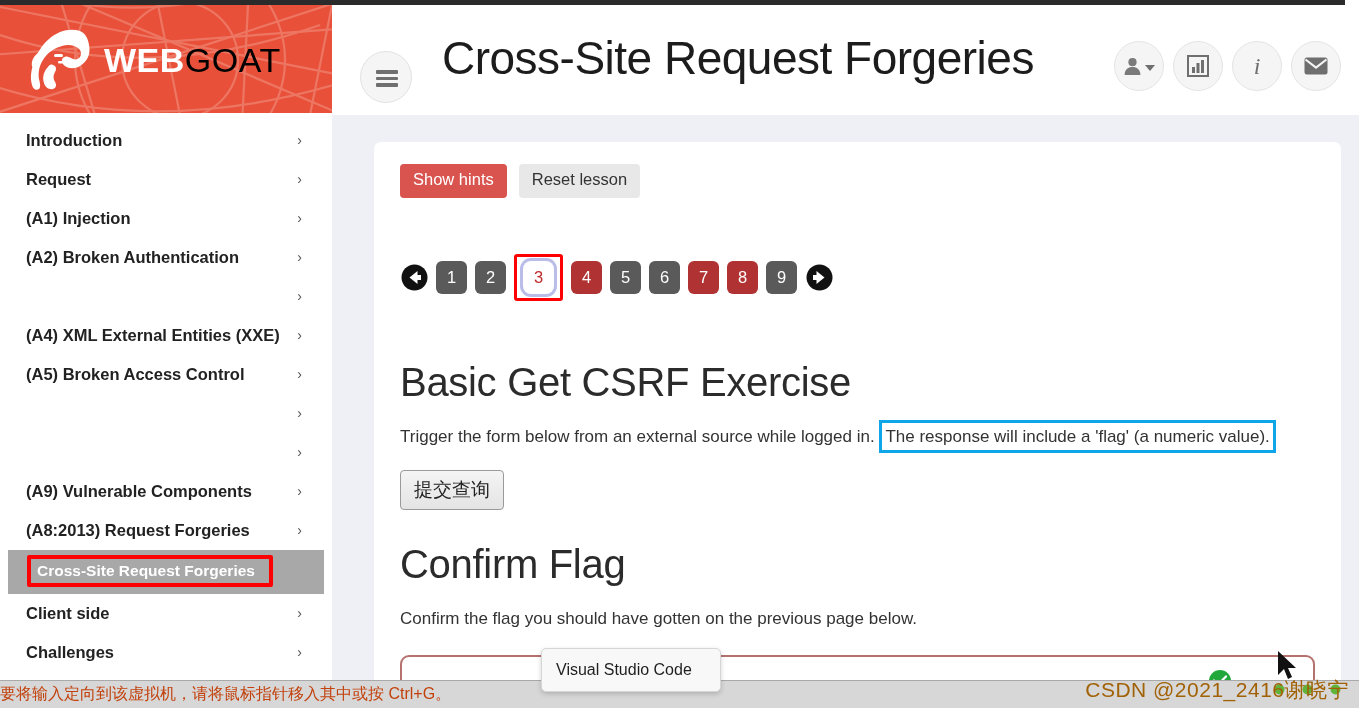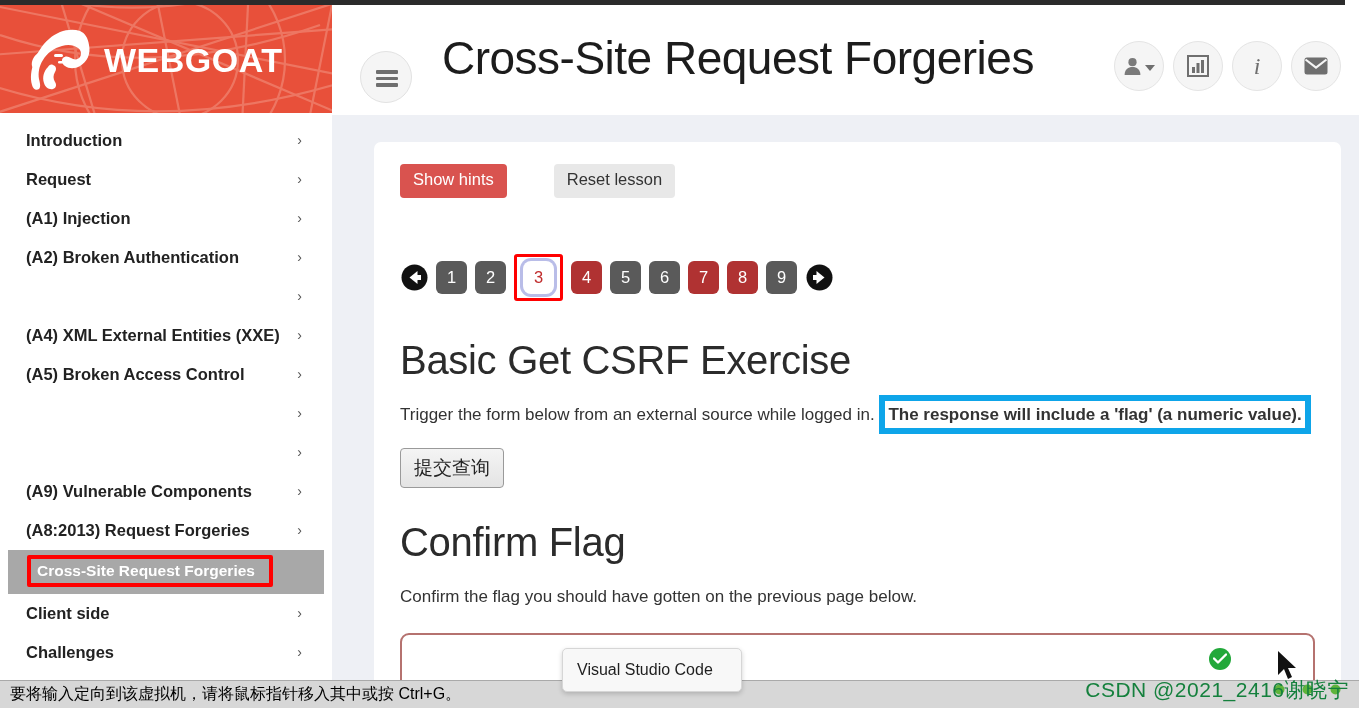--- a/index.html
+++ b/index.html
@@ -54,22 +54,22 @@
   .brand-web {
     position: absolute;
     left: 104px; top: 36px;
     font-size: 34px;
     font-weight: bold;
     color: #ffffff;
     letter-spacing: 0.5px;
     z-index: 3;
   }
   .brand-goat {
-    font-weight: bold;
-    color: #ffffff;
+    font-weight: normal;
+    color: #000000;
   }
   .brand-logo {
     position: absolute;
     left: 18px; top: 18px;
     width: 80px; height: 74px;
     z-index: 3;
   }
   .web-bg {
     position: absolute;
     top: -40px; left: -10px;
@@ -205,32 +205,32 @@
   }
   .card {
     position: relative;
     width: 967px;
     min-height: 540px;
     background: #ffffff;
     border-radius: 7px;
     padding: 22px 26px 0 26px;
   }
 
-  .btn-row { display: flex; gap: 0; align-items: center; }
+  .btn-row { display: flex; gap: 12px; align-items: center; }
   .btn {
     font-size: 16.5px;
     padding: 6px 13px 8px 13px;
     border-radius: 4px;
     border: none;
     cursor: pointer;
     font-family: "Liberation Sans", sans-serif;
     line-height: 1.2;
   }
   .btn-hints { background: #d9534f; color: #ffffff; }
-  .btn-reset { background: #e8e8e8; color: #333333; margin-left: 47px; }
+  .btn-reset { background: #e8e8e8; color: #333333; }
 
   
   .pager {
     position: relative;
     margin-top: 62px;
     display: flex;
     align-items: center;
     gap: 8px;
     height: 36px;
   }
@@ -266,40 +266,39 @@
     padding: 4px 6px;
     border: 3px solid #ff0000;
     border-radius: 3px;
     display: flex;
     align-items: center;
     justify-content: center;
     background: #ffffff;
   }
 
   .h-title {
-    margin-top: 42px;
+    margin-top: 64px;
     font-size: 40px;
     font-weight: normal;
     color: #2b2b2b;
     letter-spacing: -0.3px;
   }
   .para {
     margin-top: 18px;
     font-size: 17px;
     color: #333333;
     line-height: 1.65;
     max-width: 930px;
   }
   .hl-box {
     position: relative;
-    border: 6px solid #0ea5e9;
+    border: 3px solid #0ea5e9;
     padding: 4px 3px;
     display: inline;
     box-decoration-break: clone;
-    font-weight: bold;
     -webkit-box-decoration-break: clone;
   }
 
   .submit-query {
     margin-top: 19px;
     font-family: "Liberation Sans", sans-serif;
     font-size: 19px;
     color: #222;
     background: linear-gradient(#f4f4f4, #e4e4e4);
     border: 1px solid #9a9a9a;
@@ -332,21 +331,21 @@
 
   .cursor-arrow {
     position: absolute;
     left: 1275px; top: 650px;
     z-index: 40;
   }
 
   
   .tooltip {
     position: absolute;
-    left: 562px; top: 648px;
+    left: 541px; top: 648px;
     width: 180px;
     height: 44px;
     background: #f8f8f8;
     border: 1px solid #d6d6d6;
     border-radius: 5px;
     box-shadow: 0 2px 5px rgba(0,0,0,0.18);
     display: flex;
     align-items: center;
     padding-left: 14px;
     font-size: 16px;
@@ -357,32 +356,32 @@
   
   .statusbar {
     position: absolute;
     left: 0; top: 680px;
     width: 1359px;
     height: 28px;
     background: #d7d7d7;
     border-top: 1px solid #a9a9a9;
     display: flex;
     align-items: center;
-    padding-left: 10px;
+    padding-left: 0;
     font-size: 16px;
-    color: #000000;
+    color: #c2410c;
     z-index: 30;
     font-family: "Liberation Sans", sans-serif;
   }
 
   .watermark {
     position: absolute;
     right: 10px; top: 676px;
     font-size: 21px;
-    color: #15803d;
+    color: #a16207;
     letter-spacing: 0.5px;
     z-index: 35;
     white-space: nowrap;
     font-family: "Liberation Sans", sans-serif;
   }
   .tray-icons {
     position: absolute;
     right: 16px; top: 682px;
     display: flex;
     gap: 13px;

